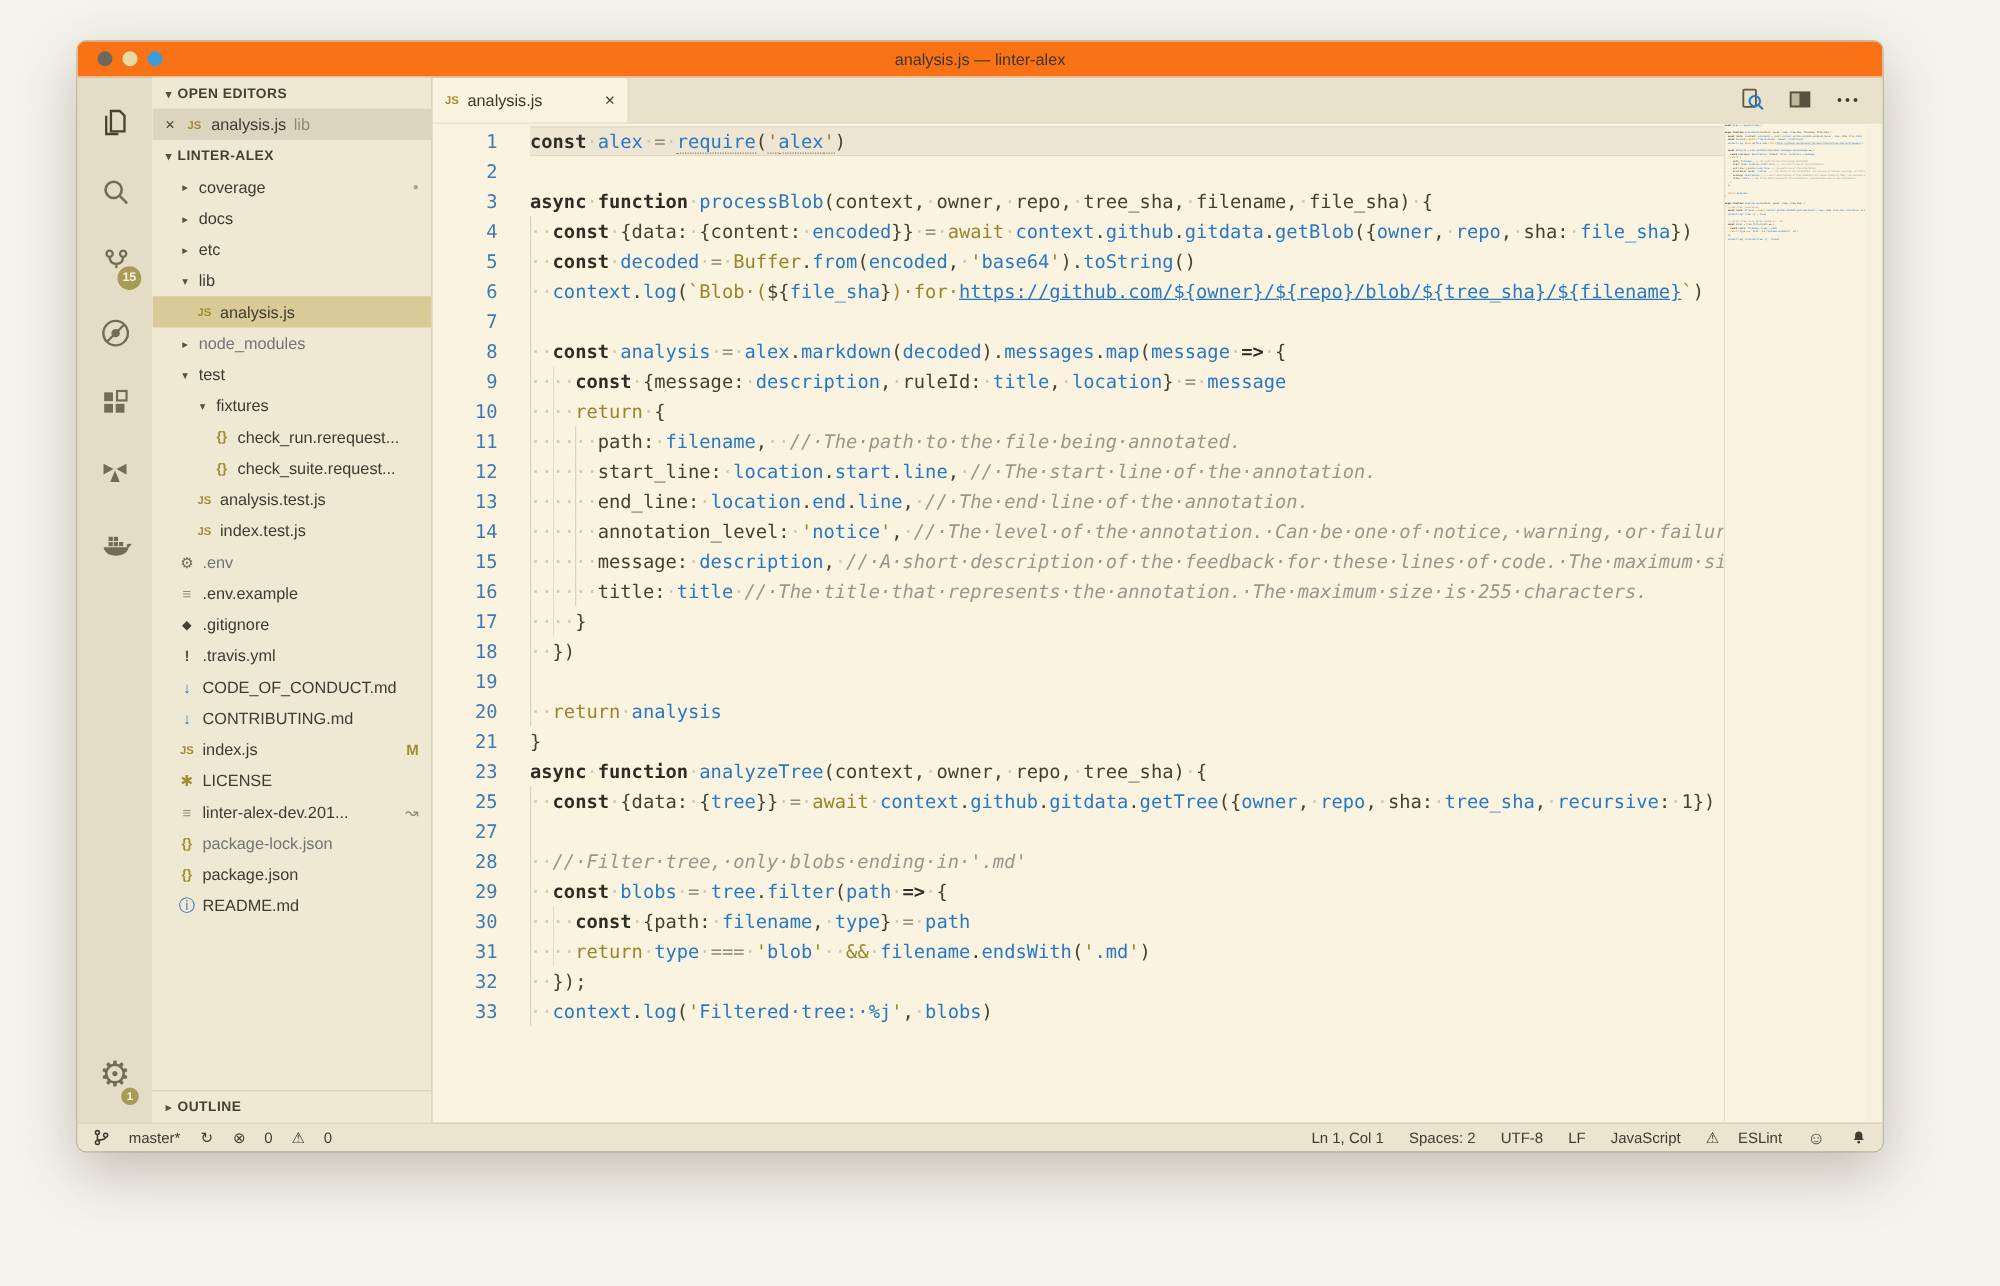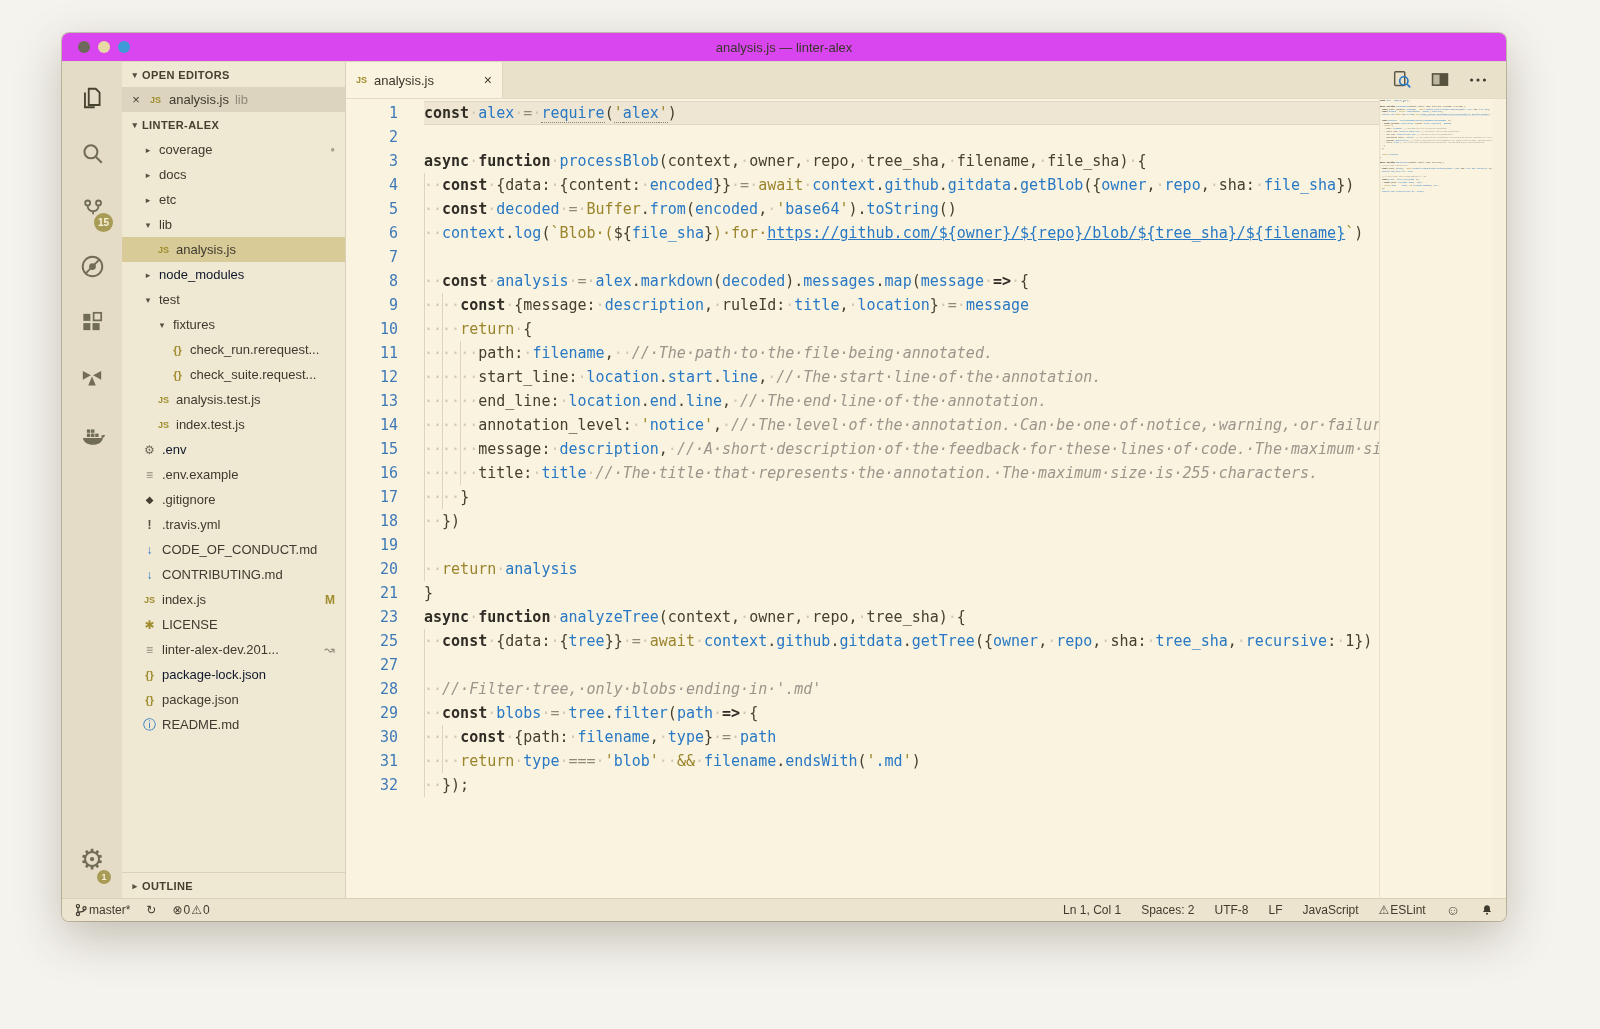--- a/index.html
+++ b/index.html
@@ -1,18 +1,18 @@
 <!DOCTYPE html>
 <html><head>
 <meta charset="utf-8">
 <style>
   html,body{margin:0;padding:0;width:1600px;height:1029px;overflow:hidden;background:#f5f3ee;font-family:"Liberation Sans",sans-serif;}
   .window{position:absolute;left:62px;top:33px;width:1444px;height:888px;background:#faf3e0;border-radius:7px;box-shadow:0 16px 48px rgba(60,50,20,.28),0 0 0 1px #c9c3b1;overflow:hidden;display:flex;flex-direction:column;}
   
-  .titlebar{height:28px;background:#d946ef;border-bottom:1px solid #ddd5bd;position:relative;flex:none;display:flex;align-items:center;justify-content:center;}
+  .titlebar{height:28px;background:#f97316;border-bottom:1px solid #ddd5bd;position:relative;flex:none;display:flex;align-items:center;justify-content:center;}
   .traffic{position:absolute;left:16px;top:0;height:100%;display:flex;align-items:center;gap:8px;}
   .tl{width:12px;height:12px;border-radius:50%;display:inline-block;}
   .tl.c1{background:#6e6a5b;}
   .tl.c2{background:#e7daa6;}
   .tl.c3{background:#3d9bd7;}
   .wtitle{font-size:13px;color:#3a362b;}
   
   .main{flex:1;display:flex;min-height:0;}
   .activitybar{width:60px;flex:none;background:#e4dcc6;display:flex;flex-direction:column;align-items:center;padding-top:8px;}
   .ab-btn{width:48px;height:56px;display:flex;align-items:center;justify-content:center;position:relative;color:#716c55;}
@@ -23,21 +23,21 @@
   .gear-glyph{font-size:28px;line-height:1;color:#716c55;}
   
   .sidebar{width:223px;flex:none;background:#efe8d3;border-right:1px solid #d9d1ba;position:relative;font-size:13px;color:#3e3a2f;overflow:hidden;}
   .sb-title{height:32px;line-height:32px;padding-left:20px;font-size:11px;letter-spacing:1px;color:#6b6653;}
   .sec-head{height:25px;display:flex;align-items:center;padding-left:6px;font-size:11px;font-weight:bold;letter-spacing:.4px;color:#45402f;cursor:default;}
   .sec-head .tarrow{width:14px;text-align:center;font-size:9px;color:#55503f;}
   .oe-row{height:25px;display:flex;align-items:center;background:#dcd4bf;padding-left:8px;gap:6px;}
   .oe-close{color:#45402f;font-size:13px;width:12px;text-align:center;}
   .trow{height:25px;display:flex;align-items:center;gap:5px;white-space:nowrap;}
   .trow.sel{background:#d8cb97;}
-  .trow.muted .tlabel{color:#0f172a;}
+  .trow.muted .tlabel{color:#737373;}
   .tarrow{width:12px;flex:none;text-align:center;font-size:9px;color:#55503f;}
   .ficon{width:15px;flex:none;text-align:center;font-size:12px;}
   .fi-js{color:#a08d2e;font-weight:bold;font-size:9px;}
   .fi-json{color:#a08d2e;font-weight:bold;font-size:11px;}
   .fi-gear{color:#6f6a55;}
   .fi-list{color:#8f8a77;}
   .fi-diamond{color:#444033;font-size:10px;}
   .fi-excl{color:#55503f;font-weight:bold;}
   .fi-md{color:#2878c4;font-weight:bold;}
   .fi-ribbon{color:#a08d2e;}
@@ -73,21 +73,21 @@
   .tk-w{color:#cfc7af;}
   .tk-wi,.tk-wg{color:#cfc7af;display:inline-block;height:24px;box-shadow:inset 1px 0 0 #ddd5bb;}
   .tk-wg{color:transparent;}
   .tk-q{border-bottom:1.5px dotted #8a8573;}
   .minimap{width:112px;flex:none;border-left:1px solid #e8e0c9;overflow:hidden;position:relative;}
   #minimap-content{transform:scale(0.118);transform-origin:0 0;}
   .mcl{height:24px;white-space:pre;font-family:"DejaVu Sans Mono",monospace;font-size:15px;line-height:24px;}
   .scrollstrip{width:14px;flex:none;background:#f7f0dd;}
   
   .statusbar{height:22px;flex:none;background:#ede4cf;border-top:1px solid #d8d0b8;display:flex;align-items:center;padding:0 12px;font-size:12px;color:#3f3b2e;gap:16px;}
-  .sb-item{display:flex;align-items:center;gap:1px;justify-content:center;}
+  .sb-item{display:flex;align-items:center;gap:15px;justify-content:center;}
   .sb-glyph{font-size:12px;}
   .sb-right{margin-left:auto;display:flex;align-items:center;gap:20px;}
   svg{display:block;}
 </style>
 </head>
 <body>
 
 <div class="window">
 
   <div class="titlebar">
@@ -423,20 +423,24 @@
               <span class="ln">30</span>
               <span class="lt"><span class="tk-wi">··</span><span class="tk-wi">··</span><span class="tk-k">const</span><span class="tk-w">·</span><span class="tk-p">{path:</span><span class="tk-w">·</span><span class="tk-v">filename</span><span class="tk-p">,</span><span class="tk-w">·</span><span class="tk-v">type</span><span class="tk-p">}</span><span class="tk-w">·</span><span class="tk-g">=</span><span class="tk-w">·</span><span class="tk-v">path</span></span>
             </div>
             <div class="cl">
               <span class="ln">31</span>
               <span class="lt"><span class="tk-wi">··</span><span class="tk-wi">··</span><span class="tk-o">return</span><span class="tk-w">·</span><span class="tk-v">type</span><span class="tk-w">·</span><span class="tk-g">===</span><span class="tk-w">·</span><span class="tk-o">'</span><span class="tk-s">blob</span><span class="tk-o">'</span><span class="tk-w">··</span><span class="tk-o">&amp;&amp;</span><span class="tk-w">·</span><span class="tk-v">filename</span><span class="tk-p">.</span><span class="tk-v">endsWith</span><span class="tk-p">(</span><span class="tk-o">'</span><span class="tk-s">.md</span><span class="tk-o">'</span><span class="tk-p">)</span></span>
             </div>
             <div class="cl">
               <span class="ln">32</span>
               <span class="lt"><span class="tk-wi">··</span><span class="tk-p">});</span></span>
+            </div>
+            <div class="cl">
+              <span class="ln">33</span>
+              <span class="lt"><span class="tk-wi">··</span><span class="tk-v">context</span><span class="tk-p">.</span><span class="tk-v">log</span><span class="tk-p">(</span><span class="tk-o">'</span><span class="tk-s">Filtered·tree:·%j</span><span class="tk-o">'</span><span class="tk-p">,</span><span class="tk-w">·</span><span class="tk-v">blobs</span><span class="tk-p">)</span></span>
             </div>
           </div>
         <div class="minimap">
           <div id="minimap-content">
               <div class="mcl"><span class="tk-k">const</span><span class="tk-w">·</span><span class="tk-v">alex</span><span class="tk-w">·</span><span class="tk-g">=</span><span class="tk-w">·</span><span class="tk-v tk-q">require</span><span class="tk-p">(</span><span class="tk-o tk-q">'</span><span class="tk-s tk-q">alex</span><span class="tk-o tk-q">'</span><span class="tk-p">)</span></div>
               <div class="mcl"></div>
               <div class="mcl"><span class="tk-k">async</span><span class="tk-w">·</span><span class="tk-k">function</span><span class="tk-w">·</span><span class="tk-v">processBlob</span><span class="tk-p">(context,</span><span class="tk-w">·</span><span class="tk-p">owner,</span><span class="tk-w">·</span><span class="tk-p">repo,</span><span class="tk-w">·</span><span class="tk-p">tree_sha,</span><span class="tk-w">·</span><span class="tk-p">filename,</span><span class="tk-w">·</span><span class="tk-p">file_sha)</span><span class="tk-w">·</span><span class="tk-p">{</span></div>
               <div class="mcl"><span class="tk-wi">··</span><span class="tk-k">const</span><span class="tk-w">·</span><span class="tk-p">{data:</span><span class="tk-w">·</span><span class="tk-p">{content:</span><span class="tk-w">·</span><span class="tk-v">encoded</span><span class="tk-p">}}</span><span class="tk-w">·</span><span class="tk-g">=</span><span class="tk-w">·</span><span class="tk-o">await</span><span class="tk-w">·</span><span class="tk-v">context</span><span class="tk-p">.</span><span class="tk-v">github</span><span class="tk-p">.</span><span class="tk-v">gitdata</span><span class="tk-p">.</span><span class="tk-v">getBlob</span><span class="tk-p">({</span><span class="tk-v">owner</span><span class="tk-p">,</span><span class="tk-w">·</span><span class="tk-v">repo</span><span class="tk-p">,</span><span class="tk-w">·</span><span class="tk-p">sha:</span><span class="tk-w">·</span><span class="tk-v">file_sha</span><span class="tk-p">})</span></div>
               <div class="mcl"><span class="tk-wi">··</span><span class="tk-k">const</span><span class="tk-w">·</span><span class="tk-v">decoded</span><span class="tk-w">·</span><span class="tk-g">=</span><span class="tk-w">·</span><span class="tk-o">Buffer</span><span class="tk-p">.</span><span class="tk-v">from</span><span class="tk-p">(</span><span class="tk-v">encoded</span><span class="tk-p">,</span><span class="tk-w">·</span><span class="tk-o">'</span><span class="tk-s">base64</span><span class="tk-o">'</span><span class="tk-p">).</span><span class="tk-v">toString</span><span class="tk-p">()</span></div>
               <div class="mcl"><span class="tk-wi">··</span><span class="tk-v">context</span><span class="tk-p">.</span><span class="tk-v">log</span><span class="tk-p">(</span><span class="tk-o">`Blob·(</span><span class="tk-p">${</span><span class="tk-v">file_sha</span><span class="tk-p">}</span><span class="tk-o">)·for·</span><span class="tk-u">https://github.com/${owner}/${repo}/blob/${tree_sha}/${filename}</span><span class="tk-o">`</span><span class="tk-p">)</span></div>

